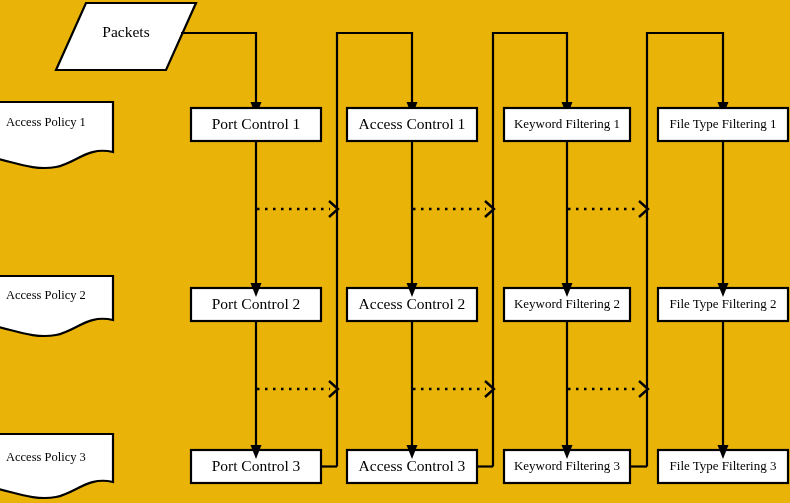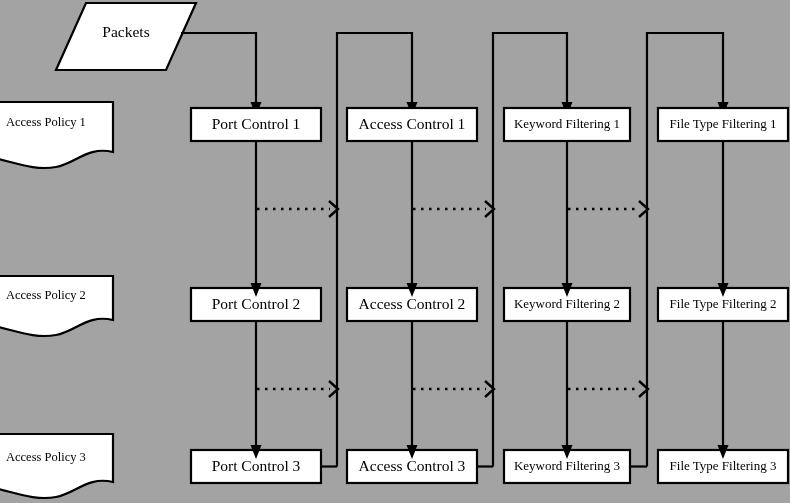--- a/index.html
+++ b/index.html
@@ -10,21 +10,21 @@
   body {
     width: 790px;
     height: 503px;
     overflow: hidden;
     font-family: "Liberation Serif", serif;
   }
   #canvas {
     position: relative;
     width: 790px;
     height: 503px;
-    background: #a3a3a3;
+    background: #eab308;
   }
   svg.layer {
     position: absolute;
     top: 0;
     left: 0;
     width: 790px;
     height: 503px;
   }
   .shape-fill {
     fill: #ffffff;

